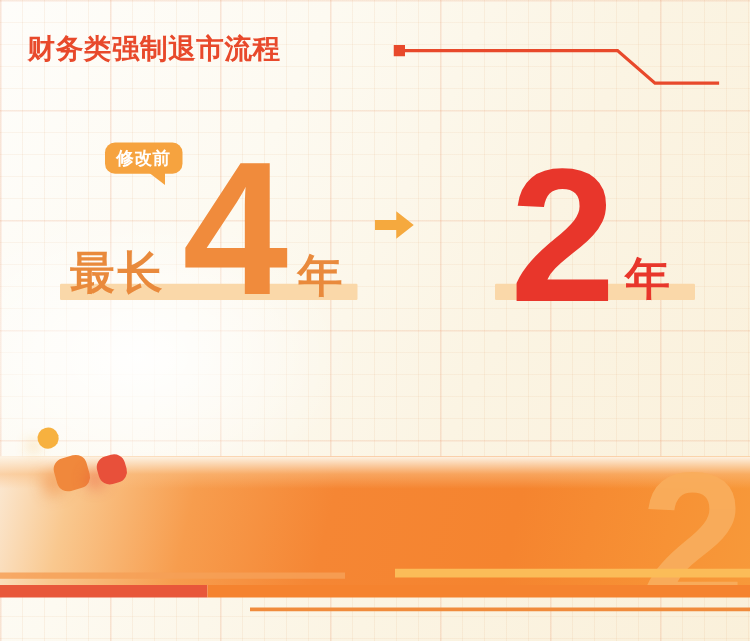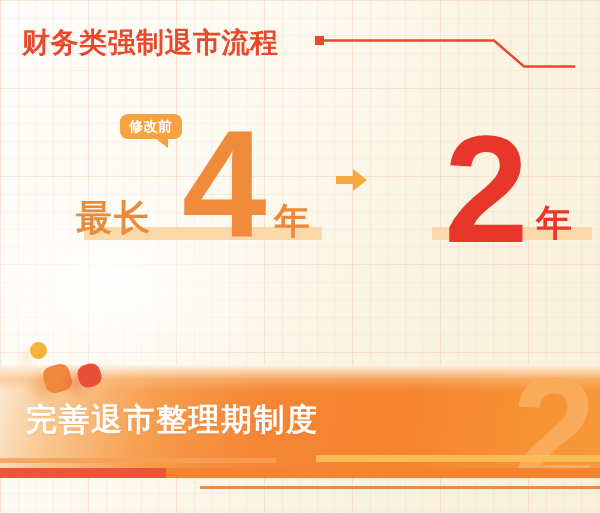--- a/index.html
+++ b/index.html
@@ -53,39 +53,39 @@
     width: 340px; height: 230px;
     background: radial-gradient(ellipse at center, rgba(255,255,255,0.92) 0%, rgba(255,255,255,0) 70%);
     pointer-events: none;
   }
 
   
   .section-title {
     position: absolute;
     left: 22px;
     top: 24px;
-    font-size: 28px;
+    font-size: 22px;
     font-weight: 700;
     letter-spacing: 0.5px;
     color: #e8492b;
     white-space: nowrap;
   }
   .title-rule {
     position: absolute;
     left: 314px;
     top: 34px;
     width: 270px;
     height: 40px;
   }
 
   
   .compare {
     position: absolute;
     left: 0; top: 95px;
-    width: 500px; height: 170px; margin-left: 36px;
+    width: 500px; height: 170px;
   }
 
   .underbar {
     position: absolute;
     height: 13px;
     border-radius: 1px;
     background: #fad8a9;
   }
   .underbar.left  { left: 48px;  top: 132px; width: 238px; }
   .underbar.right { left: 396px; top: 132px; width: 160px; }
@@ -143,21 +143,21 @@
     color: #e8362b;
   }
 
   .cn-label {
     position: absolute;
     font-size: 36px;
     font-weight: 700;
     line-height: 1;
     white-space: nowrap;
   }
-  .cn-label.zuichang { left: 40px;  top: 105px; color: #e98a3c; letter-spacing: 2px; }
+  .cn-label.zuichang { left: 56px;  top: 105px; color: #e98a3c; letter-spacing: 2px; }
   .cn-label.nian-l   { left: 238px; top: 108px; color: #e98a3c; }
   .cn-label.nian-r   { left: 500px; top: 110px; color: #e8362b; }
 
   .arrow-right {
     position: absolute;
     left: 300px; top: 72px;
     width: 32px; height: 26px;
   }
 
   
@@ -272,21 +272,20 @@
 
 
     <div class="big-num two">2</div>
 
     <div class="cn-label nian-r">年</div>
   </div>
 
   <div class="banner">
     <div class="banner-fade-top"></div>
     <div class="watermark-2">2</div>
-    <div class="banner-title">完善退市整理期制度</div>
   </div>
 
   <div class="deco-sq s1"></div>
   <div class="deco-sq s2"></div>
   <div class="deco-sq s3"></div>
 
   <div class="rule pale-left"></div>
   <div class="rule pale-right"></div>
   <div class="rule red-left"></div>
   <div class="rule orange-mid"></div>

